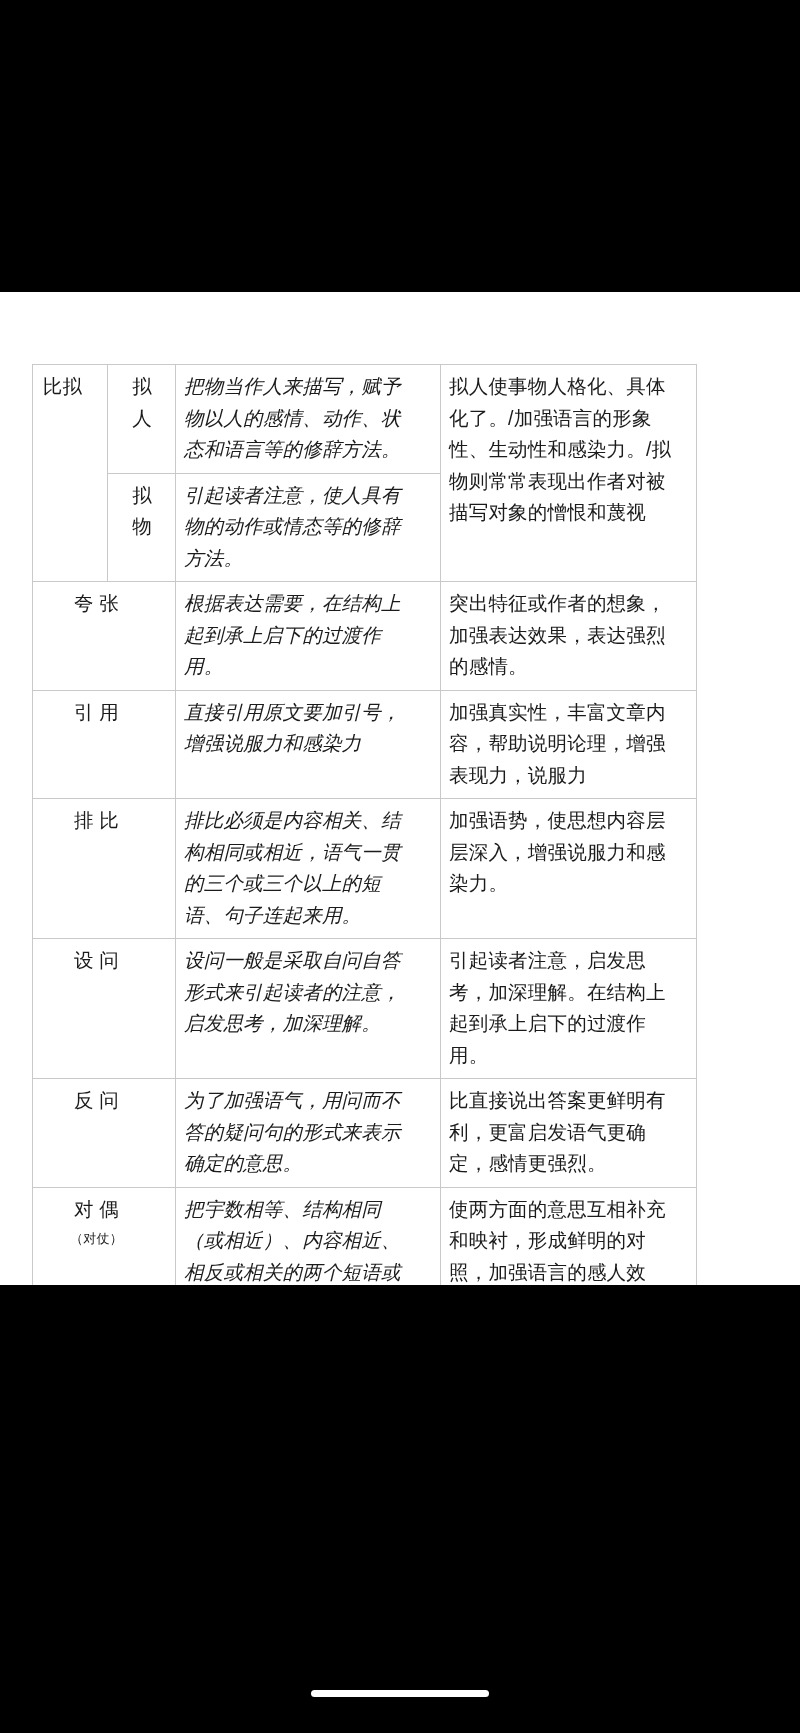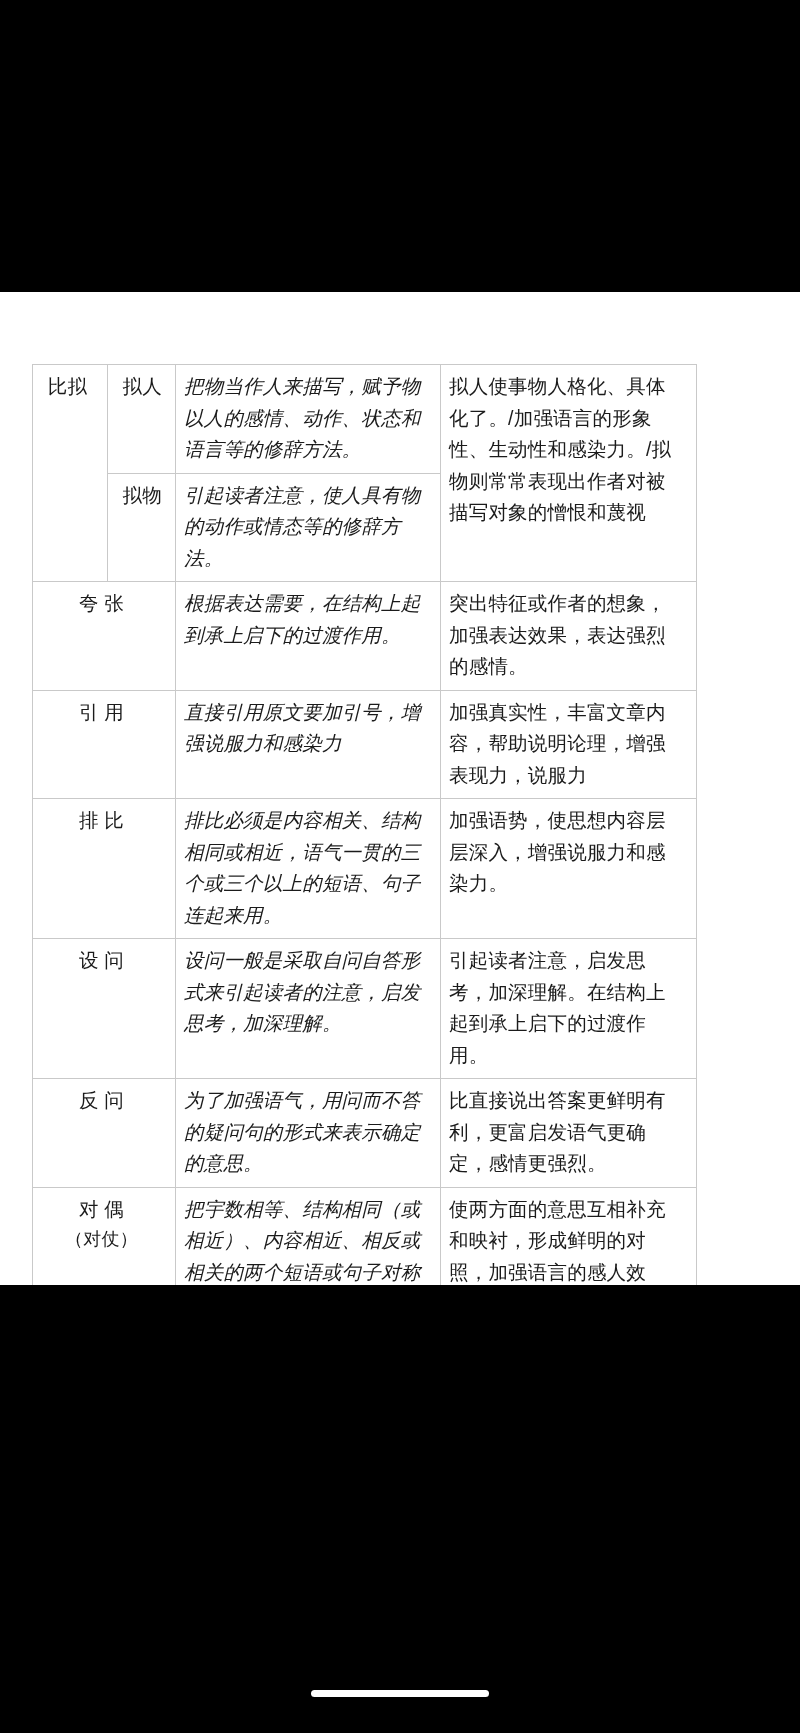--- a/index.html
+++ b/index.html
@@ -45,21 +45,21 @@
     width: 664px;
   }
   table.rhetoric-table {
     width: 664px;
     border-collapse: collapse;
     table-layout: fixed;
     background: #ffffff;
   }
   table.rhetoric-table td {
     border: 1px solid #c9c9c9;
-    padding: 6px 13px 7px 8px;
+    padding: 6px 23px 7px 8px;
     vertical-align: top;
     font-size: 19.5px;
     line-height: 31.5px;
     color: #1b1b1b;
     font-family: "Liberation Sans", "DejaVu Sans", sans-serif;
     letter-spacing: 0.2px;
   }
   td.col-name {
     width: 75px;
     text-align: center;
@@ -77,21 +77,21 @@
     font-style: italic;
   }
   td.col-eff {
     width: 256px;
   }
   td.span-name {
     vertical-align: middle;
   }
   .name-line2 {
     display: block;
-    font-size: 18px;
+    font-size: 13px;
     line-height: 28px;
   }
   .home-indicator {
     position: absolute;
     left: 50%;
     transform: translateX(-50%);
     bottom: 36px;
     width: 178px;
     height: 7px;
     border-radius: 4px;

